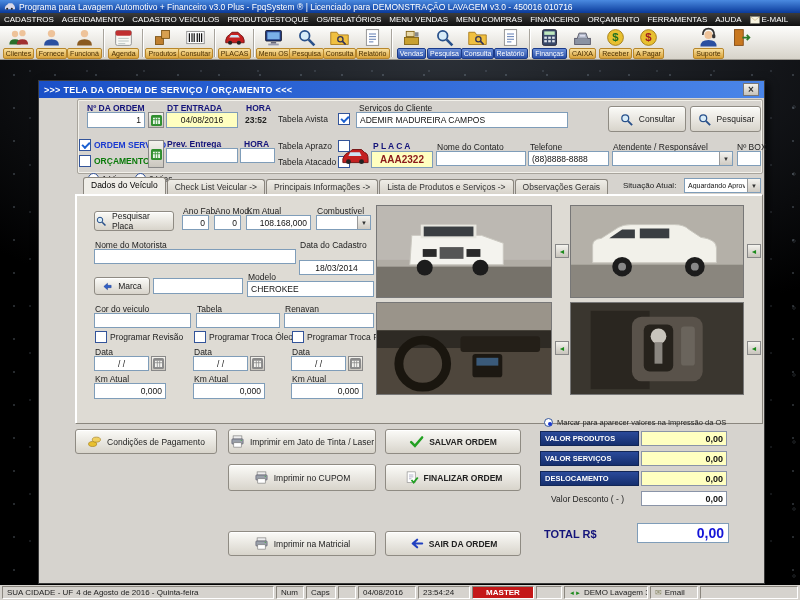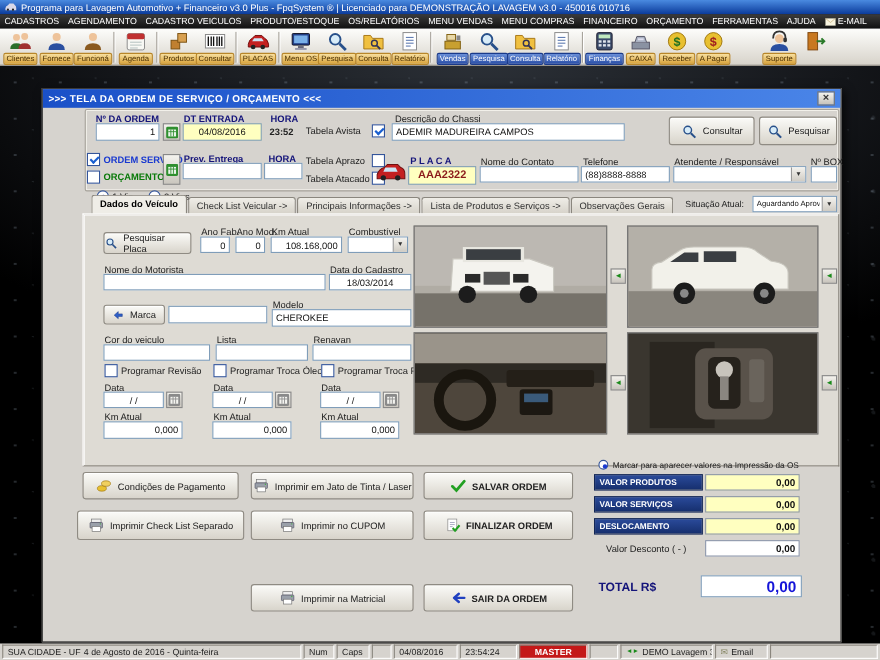--- a/index.html
+++ b/index.html
@@ -44,21 +44,21 @@
 .rad{position:absolute;width:11px;height:11px;border-radius:50%;background:#fff;border:1px solid #33549a}
 .rad.on::after{content:"";position:absolute;left:2.5px;top:2.5px;width:4px;height:4px;border-radius:50%;background:#1a3ad0}
 .btn{position:absolute;display:flex;align-items:center;justify-content:center;gap:5px;background:linear-gradient(#fbfbf8,#d8d4cb);border:1px solid #8f8b83;border-radius:3px;font-size:8.5px;color:#222;box-shadow:inset 0 1px 0 #fff}
 .btn svg{width:15px;height:15px;flex:0 0 auto}
 .btn.bold{font-weight:bold}
 .sqbtn{position:absolute;background:linear-gradient(#f4f3ee,#cac6be);border:1px solid #888;display:flex;align-items:center;justify-content:center}
 .sqbtn svg{width:11px;height:11px}
 .navbtn{position:absolute;width:14px;height:14px;background:linear-gradient(#f4f3ee,#c8c4bc);border:1px solid #888;color:#1a8a1a;font-size:7px;display:flex;align-items:center;justify-content:center}
 .tabs{position:absolute;left:44px;top:79px;display:flex;align-items:flex-end}
 .tab{height:16px;padding:2px 7px 0;font-size:8.5px;background:linear-gradient(#efede7,#d5d1c8);border:1px solid #8a867e;border-bottom:none;border-radius:3px 3px 0 0;margin-right:1px;color:#333;white-space:nowrap}
-.tab.active{height:18px;background:#efede7;font-weight:bold;color:#000}
+.tab.active{height:18px;background:#efede7;font-weight:normal;color:#000}
 .tab-panel{position:absolute;left:36px;top:96px;width:688px;height:230px;background:#dedbd4;border:1px solid #8a867e;border-top-color:#fff;border-left-color:#fff;box-shadow:1px 1px 0 #fff inset}
 .photo{position:absolute;border:1px solid #777;box-shadow:inset 1px 1px 0 #555;background:#9a958c;overflow:hidden}
 .photo svg{width:100%;height:100%;display:block}
 .chip{position:absolute;background:linear-gradient(#2a4a9a,#162f6e);color:#fff;font-size:7.5px;font-weight:bold;display:flex;align-items:center;padding:0 4px;border:1px solid #122656;white-space:nowrap}
 .val{position:absolute;background:#ffffc0;border:1px solid #8a94a8;font-size:9px;font-weight:bold;display:flex;align-items:center;justify-content:flex-end;padding:0 3px;color:#111}
 .val.white{background:#fff}
 .totalval{position:absolute;background:#fff;border:1px solid #7f9db9;color:#1515d8;font-weight:bold;font-size:14px;display:flex;align-items:center;justify-content:flex-end;padding:0 4px}
 .sbar{position:absolute;bottom:0;left:0;right:0;height:15px;background:#d6d3ce;display:flex;gap:2px;padding:1px 2px;font-size:8px}
 .spanel{border:1px solid;border-color:#8a867e #fff #fff #8a867e;display:flex;align-items:center;padding:0 4px;white-space:nowrap;color:#222;gap:3px;overflow:hidden}
 .spanel.red{background:#c41818;color:#fff;font-weight:bold;justify-content:center}
@@ -292,21 +292,21 @@
             <rect x="2.5" y="3.5" width="9" height="8" fill="#eaf6ea"></rect>
             <path d="M2.5 6h9M5.5 3.5v8M8.5 3.5v8" stroke="#2f8f2f" stroke-width="1"></path>
           </svg>
         </div>
       <span class="lbl" style="left:128px;top:5px">DT ENTRADA</span>
       <div class="fld yellow center" style="left:127px;top:14px;width:72px;height:16px">04/08/2016</div>
       <span class="lbl" style="left:207px;top:5px">HORA</span>
       <span class="lbl plain" style="left:206px;top:17px;font-weight:bold">23:52</span>
       <span class="lbl plain" style="left:239px;top:16px">Tabela Avista</span>
       <span class="chk on" style="left:299px;top:15px"></span>
-      <span class="lbl plain" style="left:320px;top:5px">Descrição do Chassi</span>
+      <span class="lbl plain" style="left:320px;top:5px">Serviços do Cliente</span>
       <div class="fld" style="left:317px;top:14px;width:212px;height:16px">ADEMIR MADUREIRA CAMPOS</div>
       <div class="btn" style="left:569px;top:8px;width:78px;height:26px">
         <svg viewBox="0 0 24 24">
             <circle cx="10" cy="10" r="5.5" fill="#d8ecf8" stroke="#28508a" stroke-width="2"></circle>
             <path d="M14.5 14.5L21 21" stroke="#28508a" stroke-width="3"></path>
           </svg>
         <span>Consultar</span>
       </div>
       <div class="btn" style="left:651px;top:8px;width:71px;height:26px">
         <svg viewBox="0 0 24 24">
@@ -389,33 +389,33 @@
         <span class="lbl plain" style="left:171px;top:11px">Km Atual</span>
         <div class="fld right" style="left:170px;top:20px;width:65px">108.168,000</div>
         <span class="lbl plain" style="left:241px;top:11px">Combustível</span>
         <div class="fld combo" style="left:240px;top:20px;width:55px">
             <span class="ctext"></span>
             <span class="carrow">▼</span>
           </div>
         <span class="lbl plain" style="left:19px;top:45px">Nome do Motorista</span>
         <div class="fld" style="left:18px;top:54px;width:202px"></div>
         <span class="lbl plain" style="left:224px;top:45px">Data do Cadastro</span>
-        <div class="fld center" style="left:223px;top:54px;width:75px">18/03/2014</div>
+        <div class="fld center" style="left:223px;top:65px;width:75px">18/03/2014</div>
         <div class="btn" style="left:18px;top:82px;width:56px;height:18px">
           <svg viewBox="0 0 24 24" style="width:11px;height:11px">
               <path d="M4 12l8-7v4.5h8v5h-8V19z" fill="#3060c8" stroke="#1a3a8a"></path>
             </svg>
           <span>Marca</span>
         </div>
         <div class="fld" style="left:77px;top:83px;width:90px;height:16px"></div>
         <span class="lbl plain" style="left:172px;top:77px">Modelo</span>
         <div class="fld" style="left:171px;top:86px;width:127px;height:16px">CHEROKEE</div>
         <span class="lbl plain" style="left:19px;top:109px">Cor do veiculo</span>
         <div class="fld" style="left:18px;top:118px;width:97px"></div>
-        <span class="lbl plain" style="left:121px;top:109px">Lista</span>
+        <span class="lbl plain" style="left:121px;top:109px">Tabela</span>
         <div class="fld" style="left:120px;top:118px;width:84px"></div>
         <span class="lbl plain" style="left:209px;top:109px">Renavan</span>
         <div class="fld" style="left:208px;top:118px;width:90px"></div>
 
         <span class="chk" style="left:19px;top:136px"></span>
         <span class="lbl plain" style="left:34px;top:137px">Programar Revisão</span>
         <span class="chk" style="left:118px;top:136px"></span>
         <span class="lbl plain" style="left:133px;top:137px">Programar Troca Óleo</span>
         <span class="chk" style="left:216px;top:136px"></span>
         <span class="lbl plain" style="left:231px;top:137px">Programar Troca Filtro</span>
@@ -511,29 +511,20 @@
         <div class="navbtn" style="left:671px;top:146px">◄</div>
       </div>
 
       <div class="btn" style="left:36px;top:331px;width:142px;height:25px">
         <svg viewBox="0 0 24 24">
             <ellipse cx="9" cy="16" rx="6.5" ry="4" fill="#e8c030" stroke="#a07810"></ellipse>
             <ellipse cx="15" cy="9" rx="6.5" ry="4" fill="#f0d060" stroke="#a07810"></ellipse>
           </svg>
         <span>Condições de Pagamento</span>
       </div>
-      <div class="btn" style="left:31px;top:366px;width:152px;height:27px">
-        <svg viewBox="0 0 24 24">
-            <rect x="5" y="3" width="14" height="5" fill="#eee" stroke="#777"></rect>
-            <rect x="3" y="8" width="18" height="8" rx="1" fill="#9aa0aa" stroke="#556"></rect>
-            <rect x="6" y="14" width="12" height="7" fill="#fff" stroke="#777"></rect>
-            <circle cx="18" cy="10" r="1" fill="#4a4"></circle>
-          </svg>
-        <span>Imprimir Check List Separado</span>
-      </div>
       <div class="btn" style="left:189px;top:331px;width:148px;height:25px">
         <svg viewBox="0 0 24 24">
             <rect x="5" y="3" width="14" height="5" fill="#eee" stroke="#777"></rect>
             <rect x="3" y="8" width="18" height="8" rx="1" fill="#9aa0aa" stroke="#556"></rect>
             <rect x="6" y="14" width="12" height="7" fill="#fff" stroke="#777"></rect>
             <circle cx="18" cy="10" r="1" fill="#4a4"></circle>
           </svg>
         <span>Imprimir em Jato de Tinta / Laser</span>
       </div>
       <div class="btn" style="left:189px;top:366px;width:148px;height:27px">

